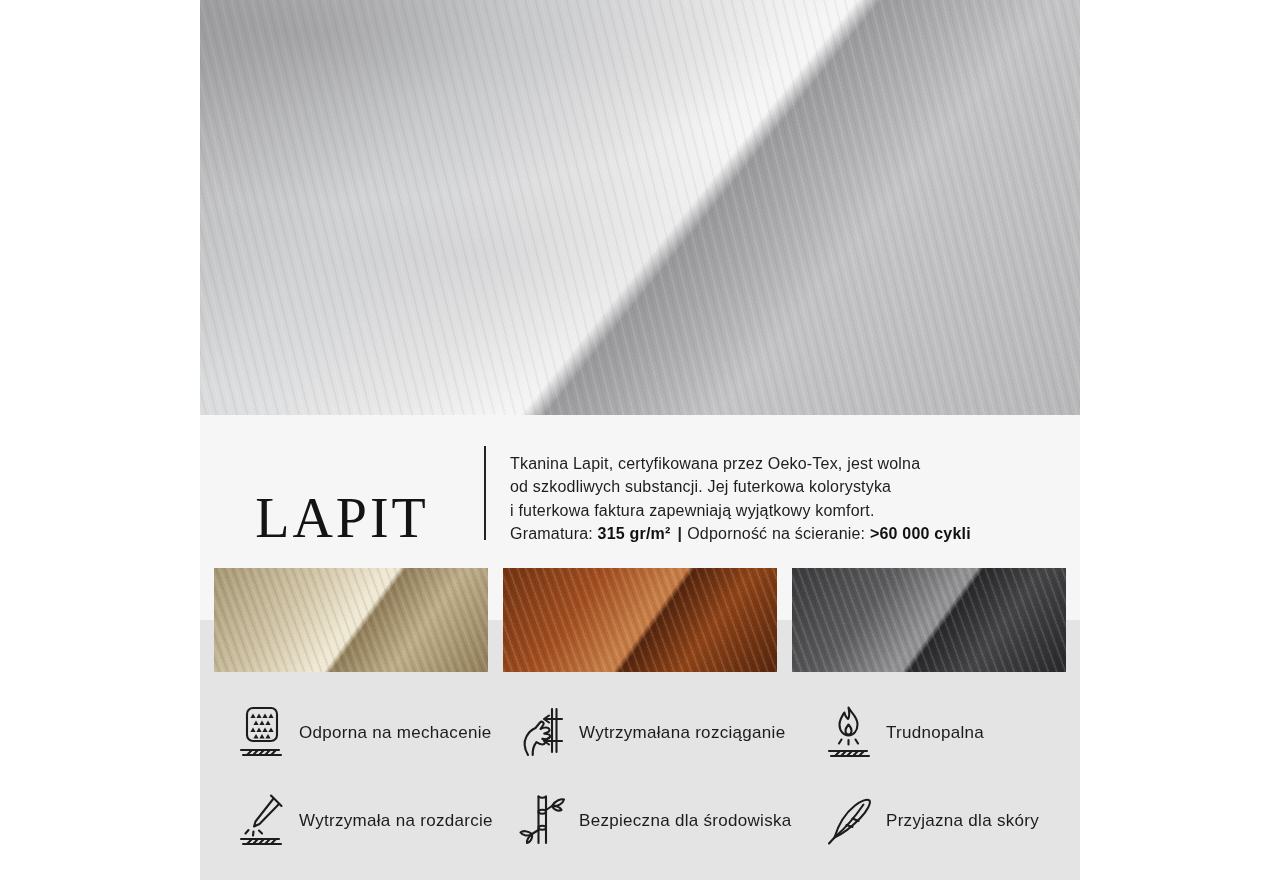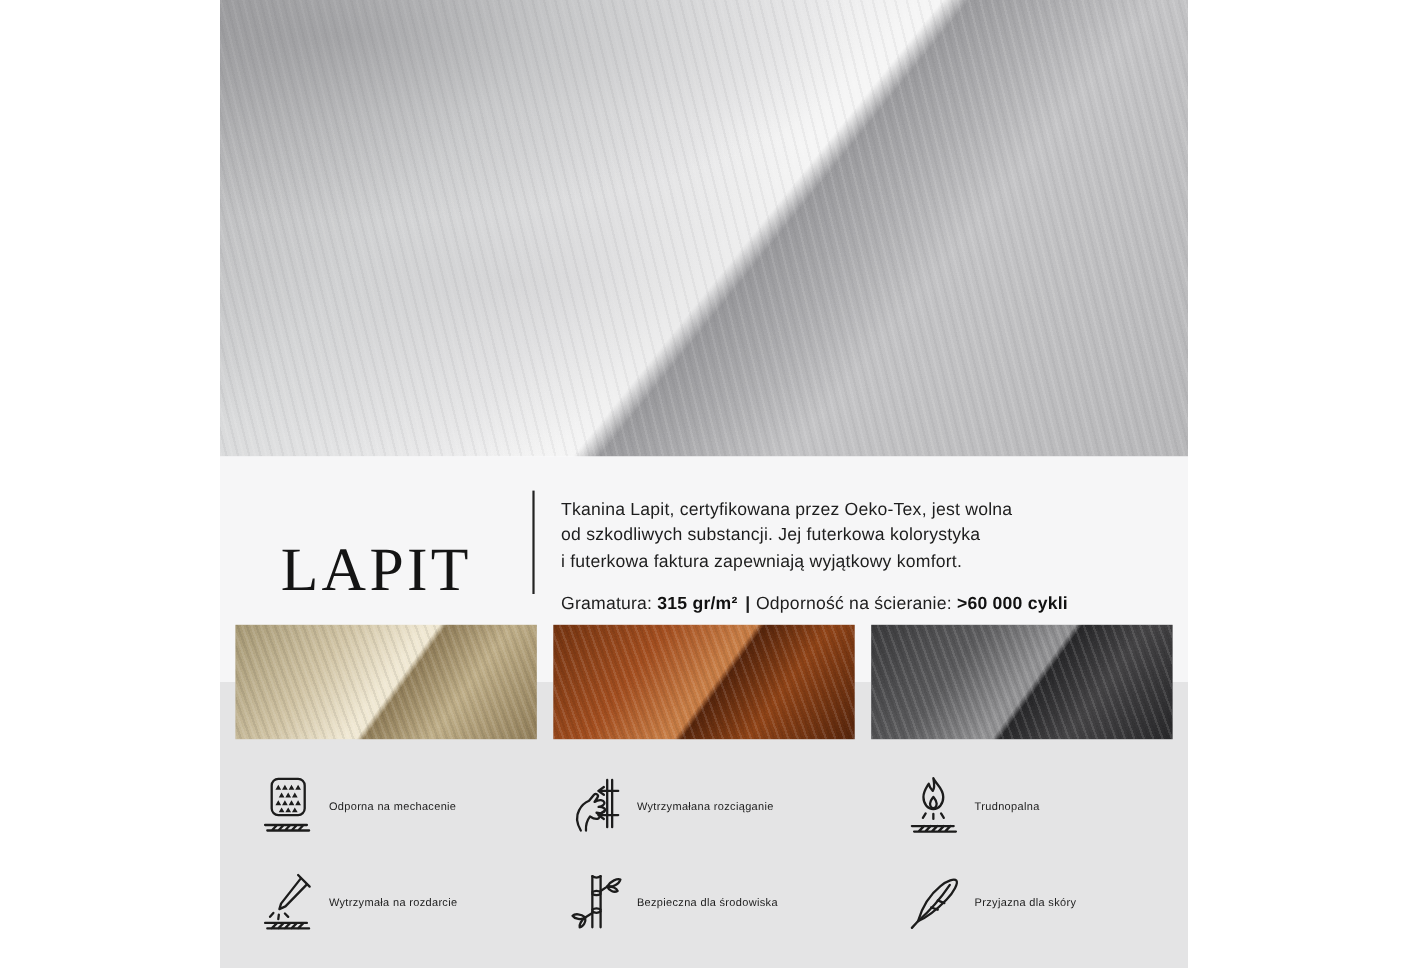--- a/index.html
+++ b/index.html
@@ -40,21 +40,21 @@
   .title-col h1{
     margin:12px;font-family:"Liberation Serif", serif;font-weight:400;
     font-size:56px;letter-spacing:3px;color:#141414;line-height:1;
   }
   .divider{position:absolute;left:284px;top:31px;width:2px;height:94px;background:#232323;}
   .desc{
     position:absolute;left:310px;top:37px;width:560px;
     font-size:16px;line-height:23.4px;color:#1d1d1d;letter-spacing:0.2px;
   }
   .desc .dline{display:block;}
-  .specs{margin-top:16px;}
+  .specs{margin-top:0;}
   .specs b{font-weight:700;color:#111;}
   .specs .sep{font-weight:700;margin:0 5px 0 7px;}
 
   
   .graybg{position:absolute;left:200px;top:620px;width:880px;height:260px;}
 
   
   .swatches{
     position:absolute;left:200px;top:568px;width:880px;height:104px;
     display:flex;gap:15px;padding:0 14px;box-sizing:border-box;
@@ -70,21 +70,21 @@
   
   .features{
     position:absolute;left:238px;top:700px;width:830px;
     display:grid;grid-template-columns:280px 307px auto;row-gap:22px;
   }
   .feature{display:flex;align-items:center;gap:13px;height:66px;}
   .ficon{width:48px;height:56px;flex:0 0 48px;display:block;}
   .ficon svg{width:48px;height:56px;display:block;}
   .ficon .ln{fill:none;stroke:#1c1c1c;stroke-width:2.1;stroke-linecap:round;stroke-linejoin:round;}
   .ficon .fl{fill:#1c1c1c;stroke:none;}
-  .flabel{font-size:10px;color:#1c1c1c;letter-spacing:0.3px;white-space:nowrap;}
+  .flabel{font-size:17px;color:#1c1c1c;letter-spacing:0.3px;white-space:nowrap;}
 </style>
 </head>
 <body>
 
 <div class="page">
 
   <div class="hero" style="background: linear-gradient(129deg, rgb(170, 170, 172) 0%, rgb(216, 217, 218) 26%, rgb(233, 233, 234) 44%, rgb(245, 245, 245) 52.5%, rgb(245, 245, 245) 54%, rgb(151, 151, 154) 56%, rgb(194, 194, 196) 70%, rgb(181, 181, 183) 100%);">
     <svg class="tex" preserveAspectRatio="none">
       <filter id="nzH">
           <feTurbulence type="fractalNoise" baseFrequency="0.85" numOctaves="2" stitchTiles="stitch"></feTurbulence>

